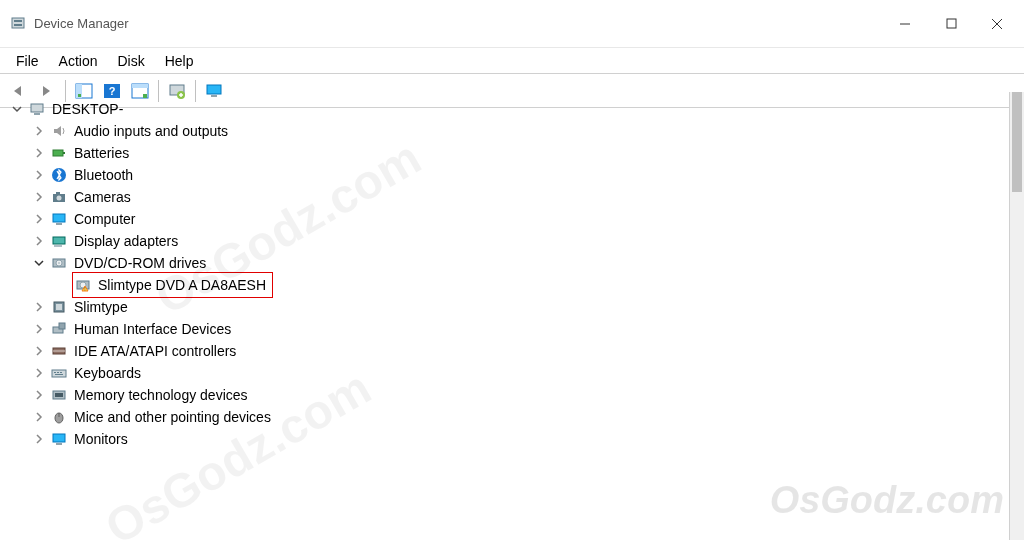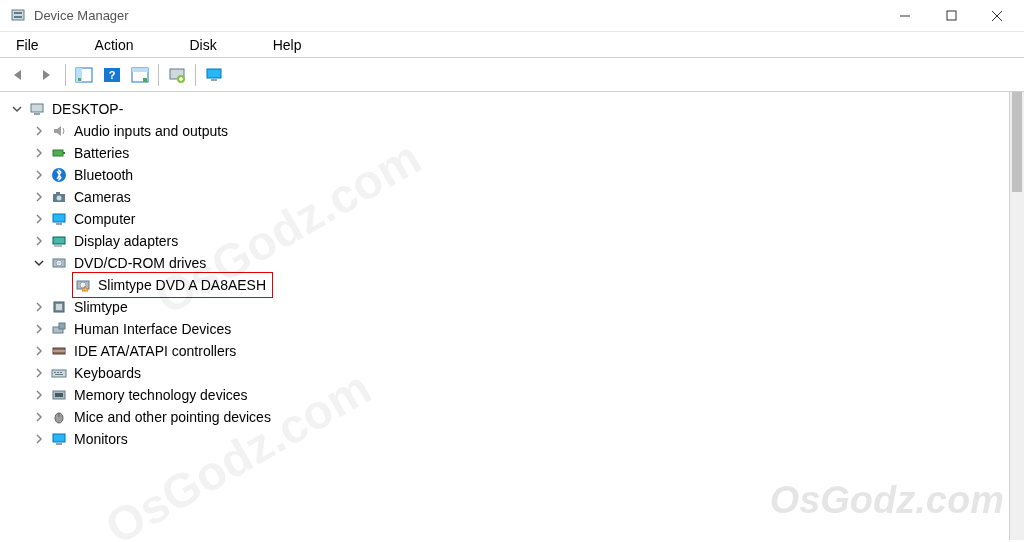--- a/index.html
+++ b/index.html
@@ -7,21 +7,21 @@
   font-family: "Segoe UI", Tahoma, sans-serif;
   font-size: 13px;
   color: #000;
   background: #fff;
   width: 1024px;
   height: 542px;
   overflow: hidden;
   position: relative;
 }
 .titlebar {
-  height: 32px;
+  height: 48px;
   display: flex;
   align-items: center;
   padding: 0 4px;
   border-bottom: 1px solid #e8e8e8;
 }
 .titlebar .app-icon {
   width: 16px; height: 16px;
   margin: 0 8px 0 6px;
   display: inline-block;
 }
@@ -32,21 +32,20 @@
   display: flex; align-items: center; justify-content: center;
   color: #555;
 }
 .menubar {
   height: 26px;
   display: flex;
   align-items: center;
   padding: 0 6px;
   border-bottom: 1px solid #d0d0d0;
   font-size: 14px;
-  gap: 36px;
 }
 .menu-item { padding: 2px 10px; }
 .toolbar {
   height: 34px;
   display: flex;
   align-items: center;
   padding: 0 6px;
   border-bottom: 1px solid #d0d0d0;
   gap: 2px;
 }

